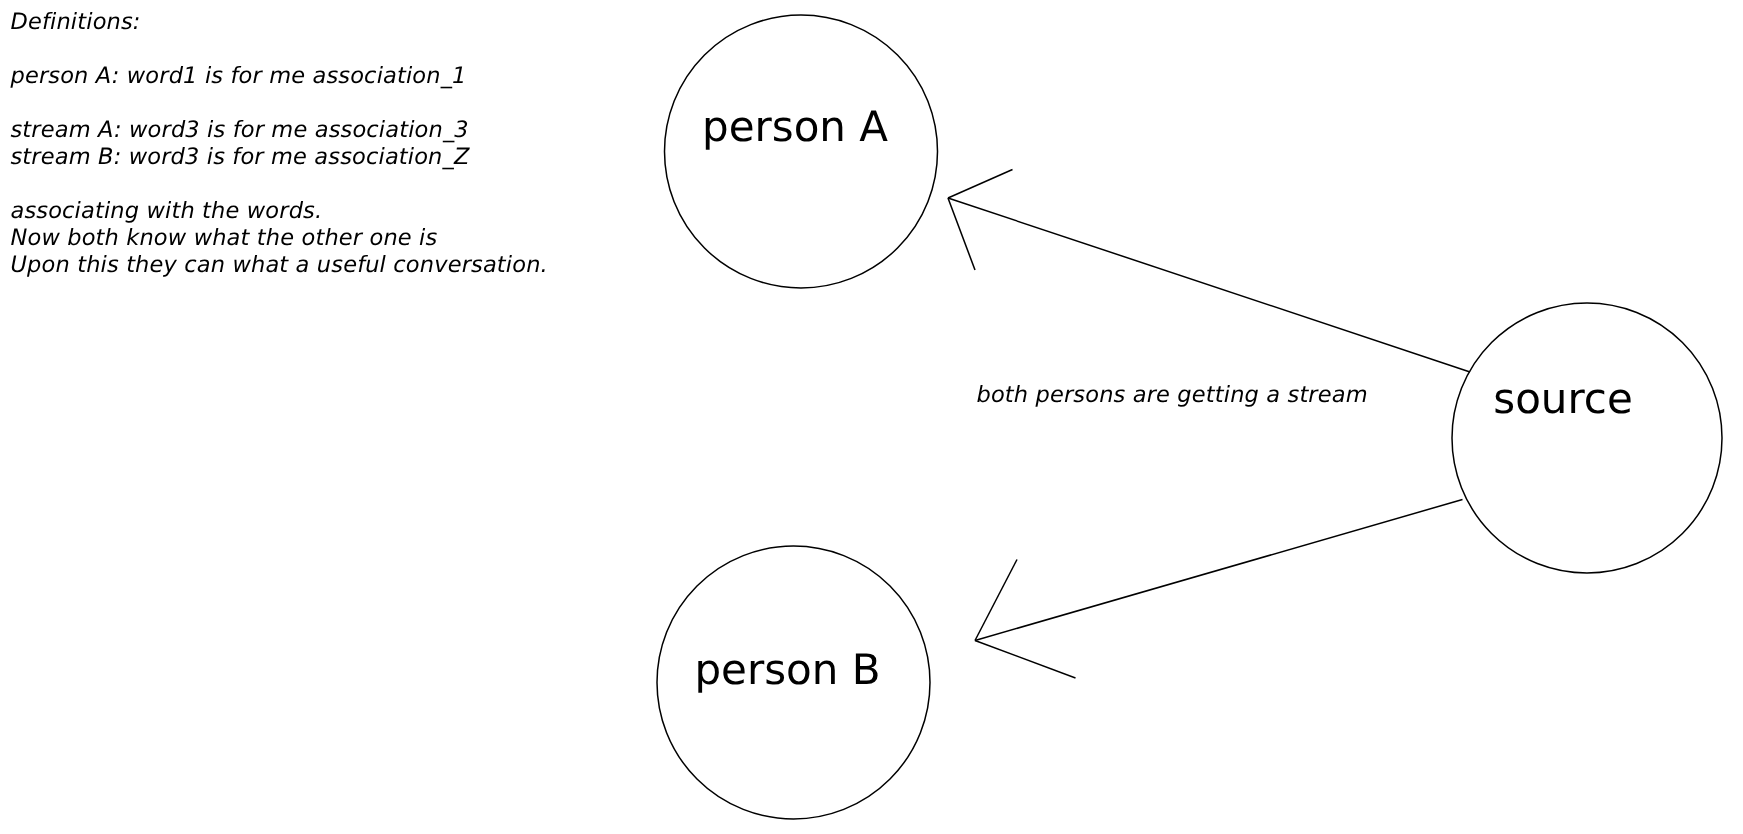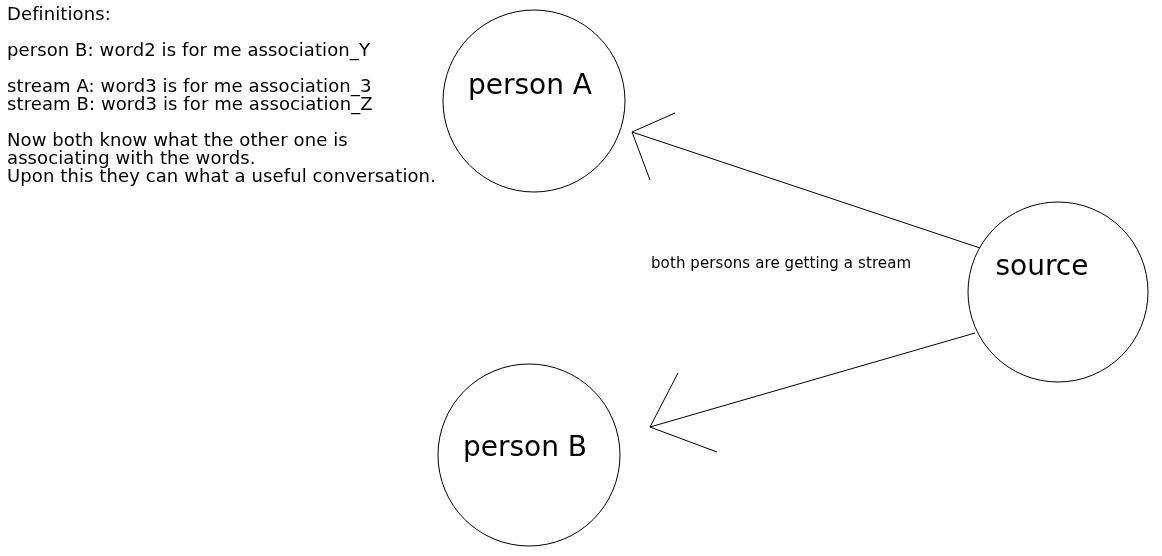--- a/index.html
+++ b/index.html
@@ -22,70 +22,72 @@
     height: 556px;
   }
   svg.diagram-layer {
     position: absolute;
     left: 0; top: 0;
   }
   .definitions {
     position: absolute;
     left: 7px;
     top: 5px;
-    font-size: 18px;
+    font-size: 15px;
     line-height: 18px;
     letter-spacing: 0.1px;
     white-space: nowrap;
+    font-style: italic;
   }
   .definitions .para {
     margin-top: 18px;
   }
   .line {
     height: 18px;
   }
   .annotation {
     position: absolute;
     left: 651px;
     top: 254px;
     font-size: 15px;
     line-height: 18px;
     letter-spacing: 0.1px;
     white-space: nowrap;
+    font-style: italic;
   }
   .node-label {
     font-family: "DejaVu Sans", "Liberation Sans", sans-serif;
     font-size: 28px;
     fill: #000000;
   }
   .shape {
     fill: none;
     stroke: #000000;
     stroke-width: 1;
   }
 </style>
 </head>
 <body>
 
 <div class="canvas">
 
   <div class="definitions">
     <div class="line">Definitions:</div>
     <div class="para">
+      <div class="line">person A: word1 is for me association_1</div>
     </div>
     <div class="para">
-      <div class="line">person B: word2 is for me association_Y</div>
     </div>
     <div class="para">
       <div class="line">stream A: word3 is for me association_3</div>
       <div class="line">stream B: word3 is for me association_Z</div>
     </div>
     <div class="para">
+      <div class="line">associating with the words.</div>
       <div class="line">Now both know what the other one is</div>
-      <div class="line">associating with the words.</div>
       <div class="line">Upon this they can what a useful conversation.</div>
     </div>
   </div>
 
   <svg class="diagram-layer" width="1162" height="556" viewBox="0 0 1162 556">
 
     <circle class="shape" cx="534" cy="101" r="91"></circle>
     <text class="node-label" x="530" y="94" text-anchor="middle">person A</text>
 
     <circle class="shape" cx="529" cy="455" r="91"></circle>

